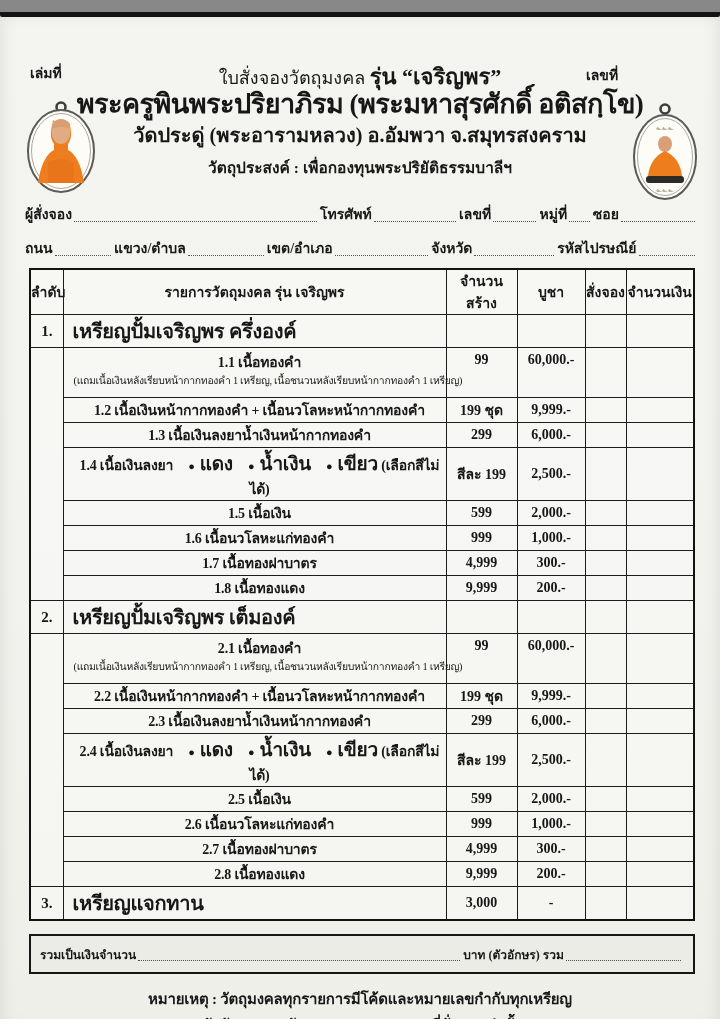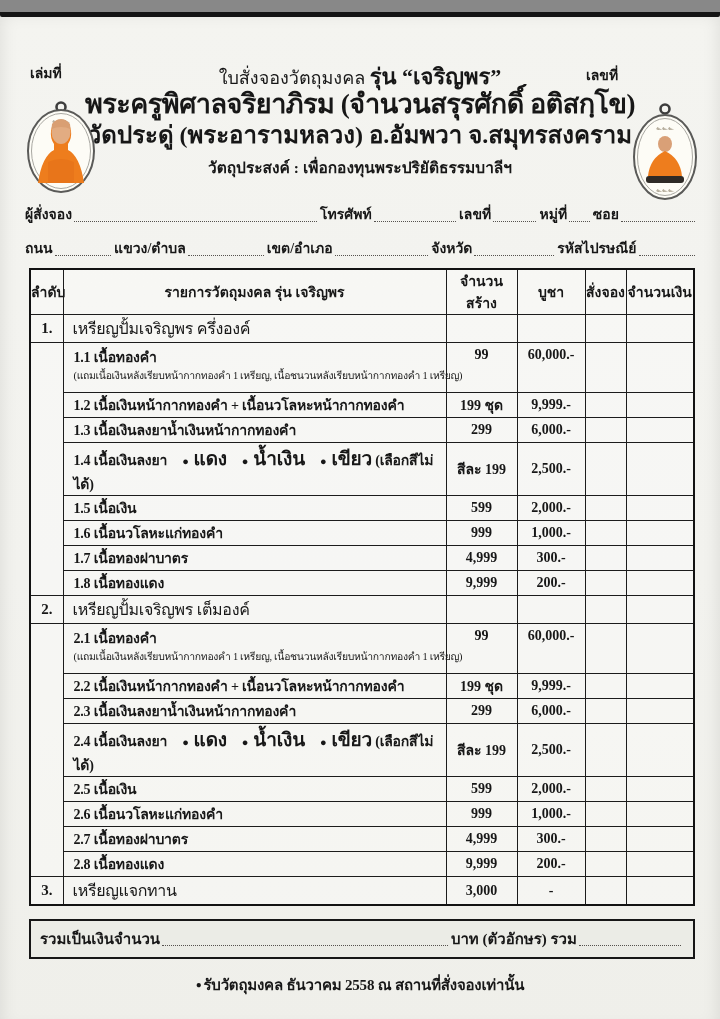--- a/index.html
+++ b/index.html
@@ -17,21 +17,21 @@
   .scan-edge.top{top:0;height:5px;border-radius:0 0 2px 2px;}
   .scan-edge.bottom{bottom:0;height:8px;}
 
   
   .hdr{position:relative;margin-top:47px;height:24px;font-size:14px;font-weight:bold;}
   .hdr .vol{position:absolute;left:30px;top:3px;}
   .hdr .num{position:absolute;left:586px;top:5px;}
   .hdr .ctitle{text-align:center;font-size:18px;font-weight:normal;}
   .hdr .ctitle b{font-size:22px;}
   .main-title{text-align:center;font-size:27px;font-weight:bold;margin-top:5px;line-height:32px;letter-spacing:-.5px;}
-  .sub-title{text-align:center;font-size:24px;font-weight:bold;margin-top:2px;line-height:26px;}
+  .sub-title{text-align:center;font-size:20px;font-weight:bold;margin-top:2px;line-height:26px;}
   .purpose{text-align:center;font-size:15.5px;font-weight:bold;margin-top:7px;}
 
   
   .medallion{position:absolute;}
   .medallion.left{left:24px;top:88px;}
   .medallion.right{left:630px;top:90px;}
 
   
   .frow{display:flex;align-items:flex-end;margin:0 22px 0 25px;font-size:14px;font-weight:bold;line-height:17px;}
   .frow.r1{margin-top:26px;}
@@ -39,34 +39,34 @@
   .dots{border-bottom:1.6px dotted #55524e;height:15px;margin:0 3px 1px 2px;}
   .f1{flex:236 0 0;} .f2{flex:80 0 0;} .f3{flex:42 0 0;} .f4{flex:20 0 0;} .f5{flex:72 0 0;}
   .g1{flex:58 0 0;} .g2{flex:78 0 0;} .g3{flex:96 0 0;} .g4{flex:82 0 0;} .g5{flex:58 0 0;}
 
   
   table.order{border-collapse:collapse;table-layout:fixed;width:664px;margin:11px 0 0 29px;border:2.5px solid #121212;background:rgba(255,255,255,.35);}
   table.order th,table.order td{border:1.5px solid #1c1c1c;padding:0;vertical-align:middle;}
   table.order th{height:28px;font-size:14px;font-weight:bold;text-align:center;}
   .section-row td{border-top-width:2px;height:27px;}
   .section-no{font-size:15px;font-weight:bold;text-align:center;}
-  .section-title{font-size:16px;font-weight:normal;padding-left:9px !important;letter-spacing:-.3px;}
+  .section-title{font-size:20px;font-weight:bold;padding-left:9px !important;letter-spacing:-.3px;}
   .item-row td{height:24px;}
-  .item-name{font-size:14px;font-weight:bold;padding-left:10px !important;letter-spacing:-.2px;}
+  .item-name{font-size:14px;font-weight:bold;padding-left:10px !important;letter-spacing:-.2px;text-align:center;}
   .item-note{font-size:10.4px;font-weight:normal;letter-spacing:-.3px;line-height:13px;margin-top:1px;white-space:nowrap;}
   .has-note td{height:45px;}
   .has-note .col-qty,.has-note .col-price{vertical-align:top;padding-top:4px !important;}
   .has-note .item-name{vertical-align:top;padding-top:3px !important;}
   .col-qty,.col-price{font-size:14px;font-weight:bold;text-align:center;}
   .color-dot{font-size:11px;margin:0 5px 0 15px;}
   .color-label{font-size:19px;}
   .spacer-no{background:transparent;}
 
   
-  .sumbox{display:flex;align-items:center;width:644px;height:36px;margin:13px 0 0 29px;border:2.5px solid #161616;background:#ebece6;padding:0 9px;font-size:15px;font-weight:bold;}
+  .sumbox{display:flex;align-items:center;width:644px;height:36px;margin:13px 0 0 29px;border:2.5px solid #161616;background:#ebece6;padding:0 9px;font-size:12px;font-weight:bold;}
   .sumbox .dots{height:14px;}
   .s1{flex:330 0 0;} .s2{flex:118 0 0;}
 
   
   .notes{text-align:center;margin-top:13px;font-size:15px;font-weight:bold;line-height:25px;letter-spacing:-.2px;}
   .bullet{font-size:10px;vertical-align:2px;margin-right:2px;}
   .note-gap{display:inline-block;width:26px;}
 
   
   .sigrow{display:flex;align-items:flex-end;margin:34px 22px 0 45px;font-size:14px;font-weight:bold;} 
@@ -80,21 +80,21 @@
 
   <div class="hdr">
     <span class="vol">เล่มที่</span>
     <div class="ctitle">
       <span>ใบสั่งจองวัตถุมงคล</span>
       <b>รุ่น “เจริญพร”</b>
     </div>
     <span class="num">เลขที่</span>
   </div>
 
-  <div class="main-title">พระครูพิศาลจริยาภิรม (จำนวนสรุรศักดิ์  อติสกฺโข)</div>
+  <div class="main-title">พระครูพินพระปริยาภิรม (พระมหาสุรศักดิ์  อติสกฺโข)</div>
   <div class="sub-title">วัดประดู่ (พระอารามหลวง) อ.อัมพวา จ.สมุทรสงคราม</div>
   <div class="purpose">วัตถุประสงค์ : เพื่อกองทุนพระปริยัติธรรมบาลีฯ</div>
 
   <div class="medallion left">
     <svg width="74" height="94" viewBox="0 0 74 94">
       <circle cx="37" cy="7" r="4.5" fill="none" stroke="#3d3d3d" stroke-width="2.6"></circle>
       <ellipse cx="37" cy="51" rx="33" ry="41" fill="#fdfcf6" stroke="#5a5a58" stroke-width="2"></ellipse>
       <ellipse cx="37" cy="51" rx="29.5" ry="37.5" fill="none" stroke="#a9a8a2" stroke-width="1"></ellipse>
       <text x="37" y="23" font-size="5" text-anchor="middle" fill="#8a7d66">๛๛๛</text>
       <path d="M14,83 Q18,56 30,50 L30,44 Q26,38 27,31 Q28,20 37,20 Q46,20 47,31 Q48,38 44,44 L44,50 Q56,56 60,83 Z" fill="#ee7d1d"></path>
@@ -304,20 +304,21 @@
   </table>
 
   <div class="sumbox">
     <span>รวมเป็นเงินจำนวน</span>
     <span class="dots s1"></span>
     <span>บาท (ตัวอักษร)  รวม</span>
     <span class="dots s2"></span>
   </div>
 
   <div class="notes">
+    <div>หมายเหตุ : วัตถุมงคลทุกรายการมีโค้ดและหมายเลขกำกับทุกเหรียญ</div>
     <div><span class="bullet">●</span><span>รับวัตถุมงคล ธันวาคม 2558 ณ สถานที่สั่งจองเท่านั้น</span></div>
   </div>
 
   <div class="sigrow">
     <span>ลงชื่อ</span>
 
     <span>(ผู้รับจอง)</span>
     <span class="sig-spacer"></span>
     <span>สถานที่สั่งจอง</span>
 

